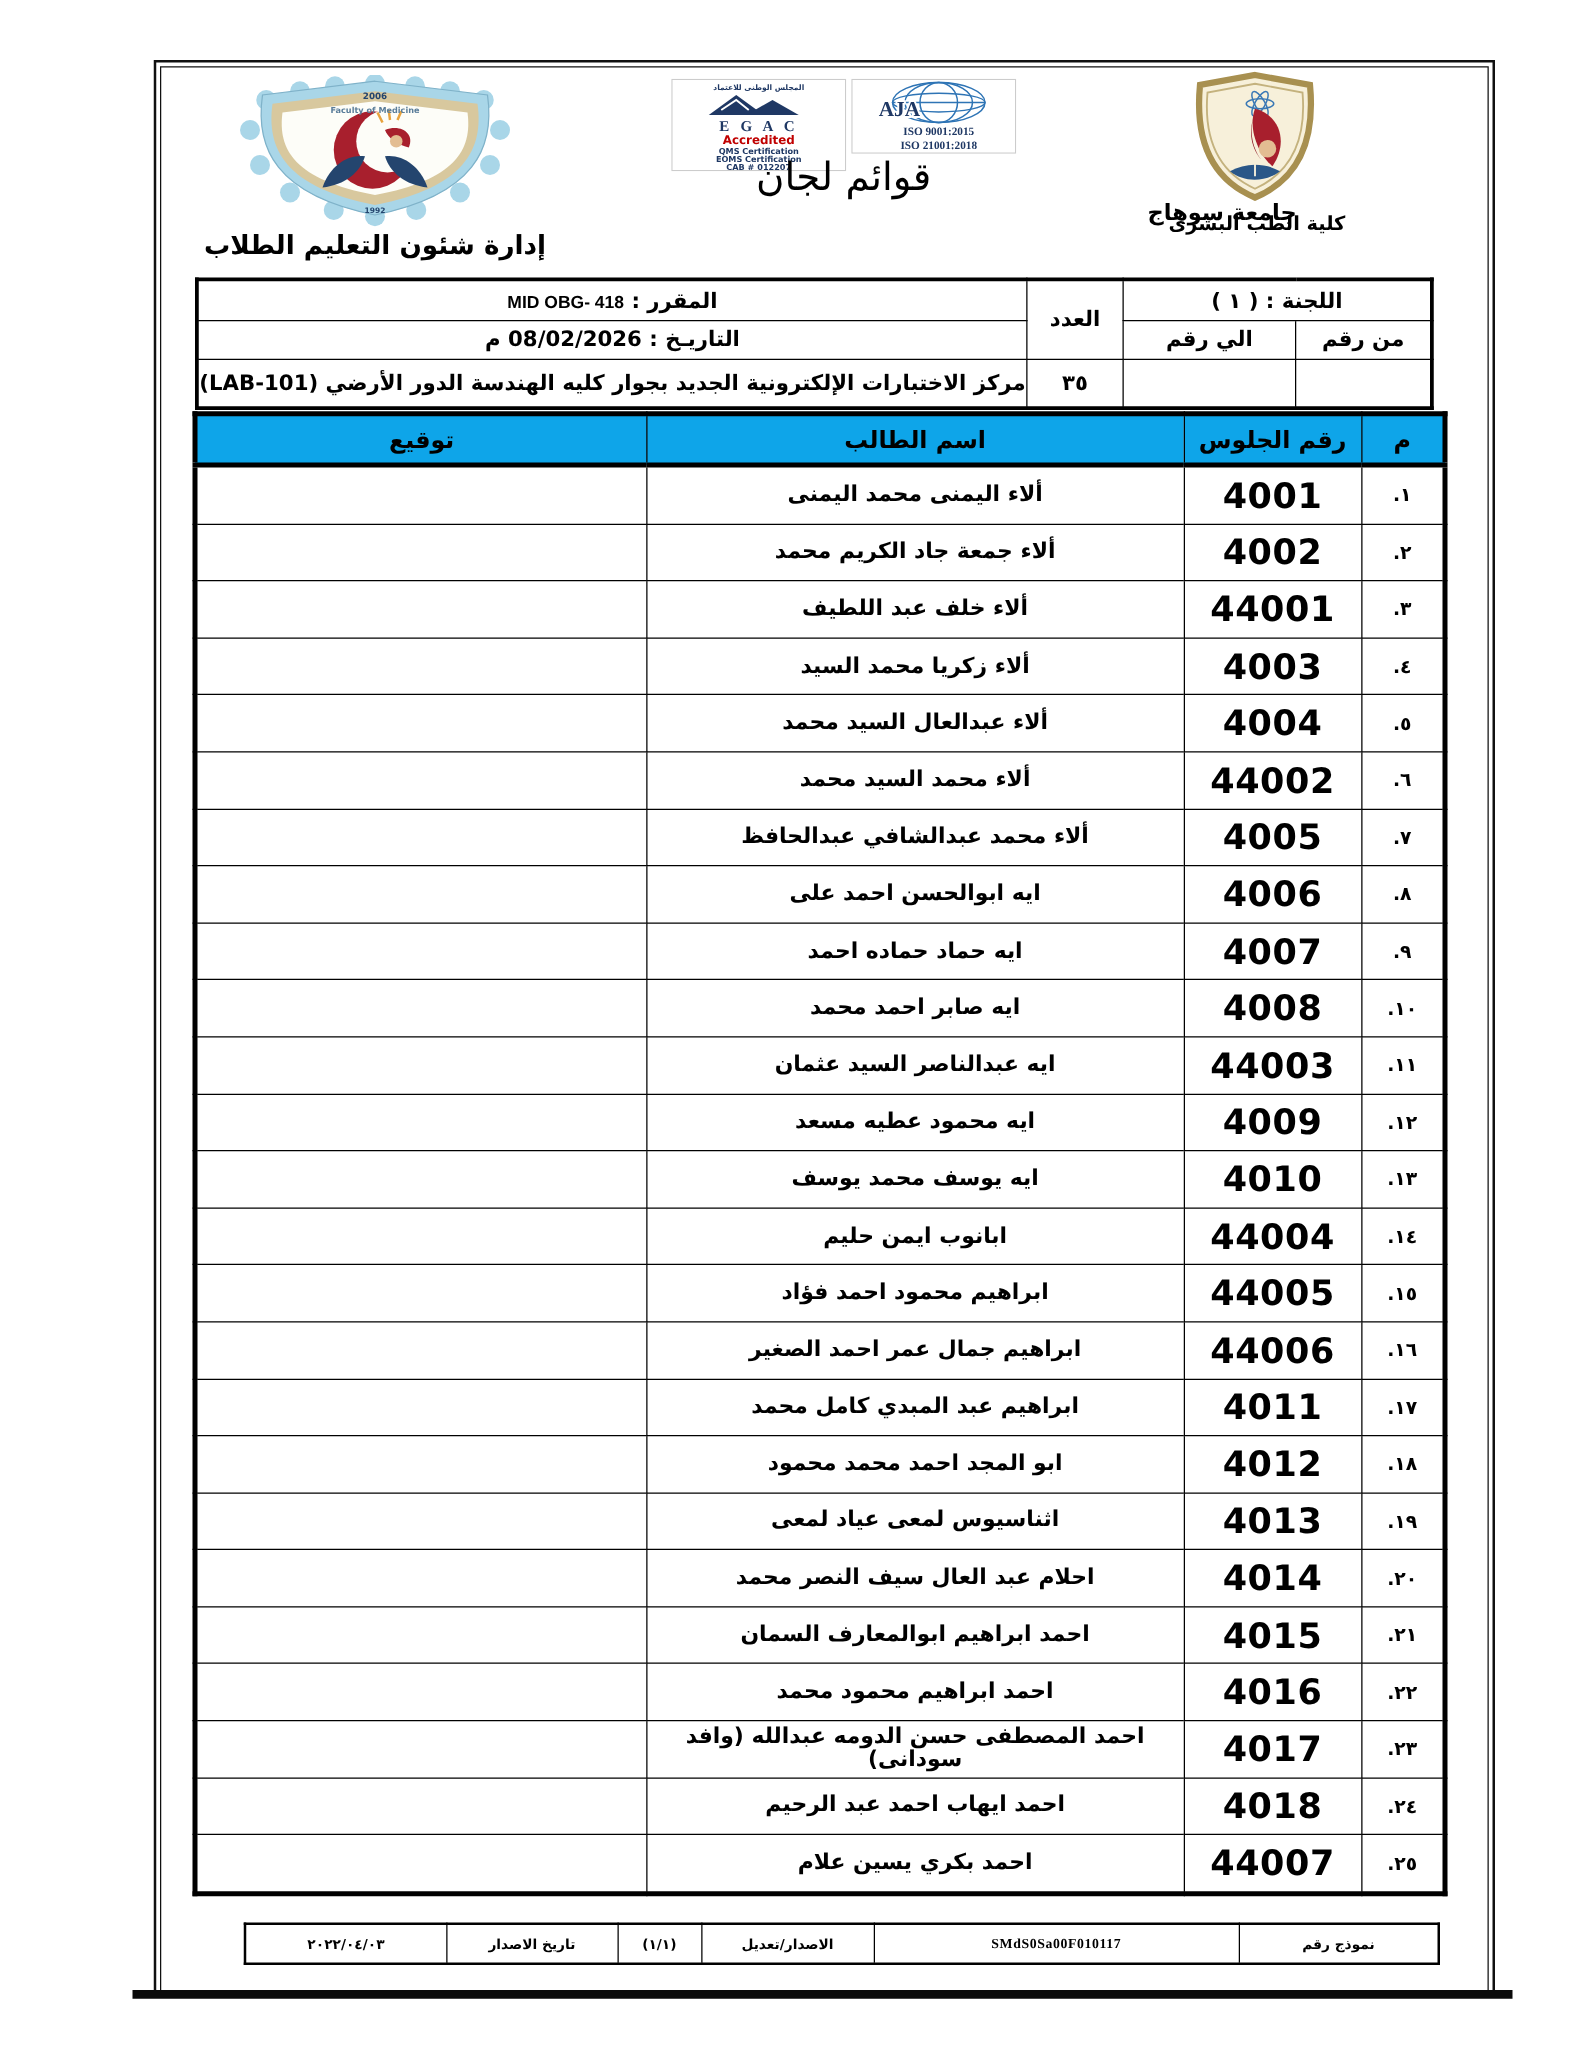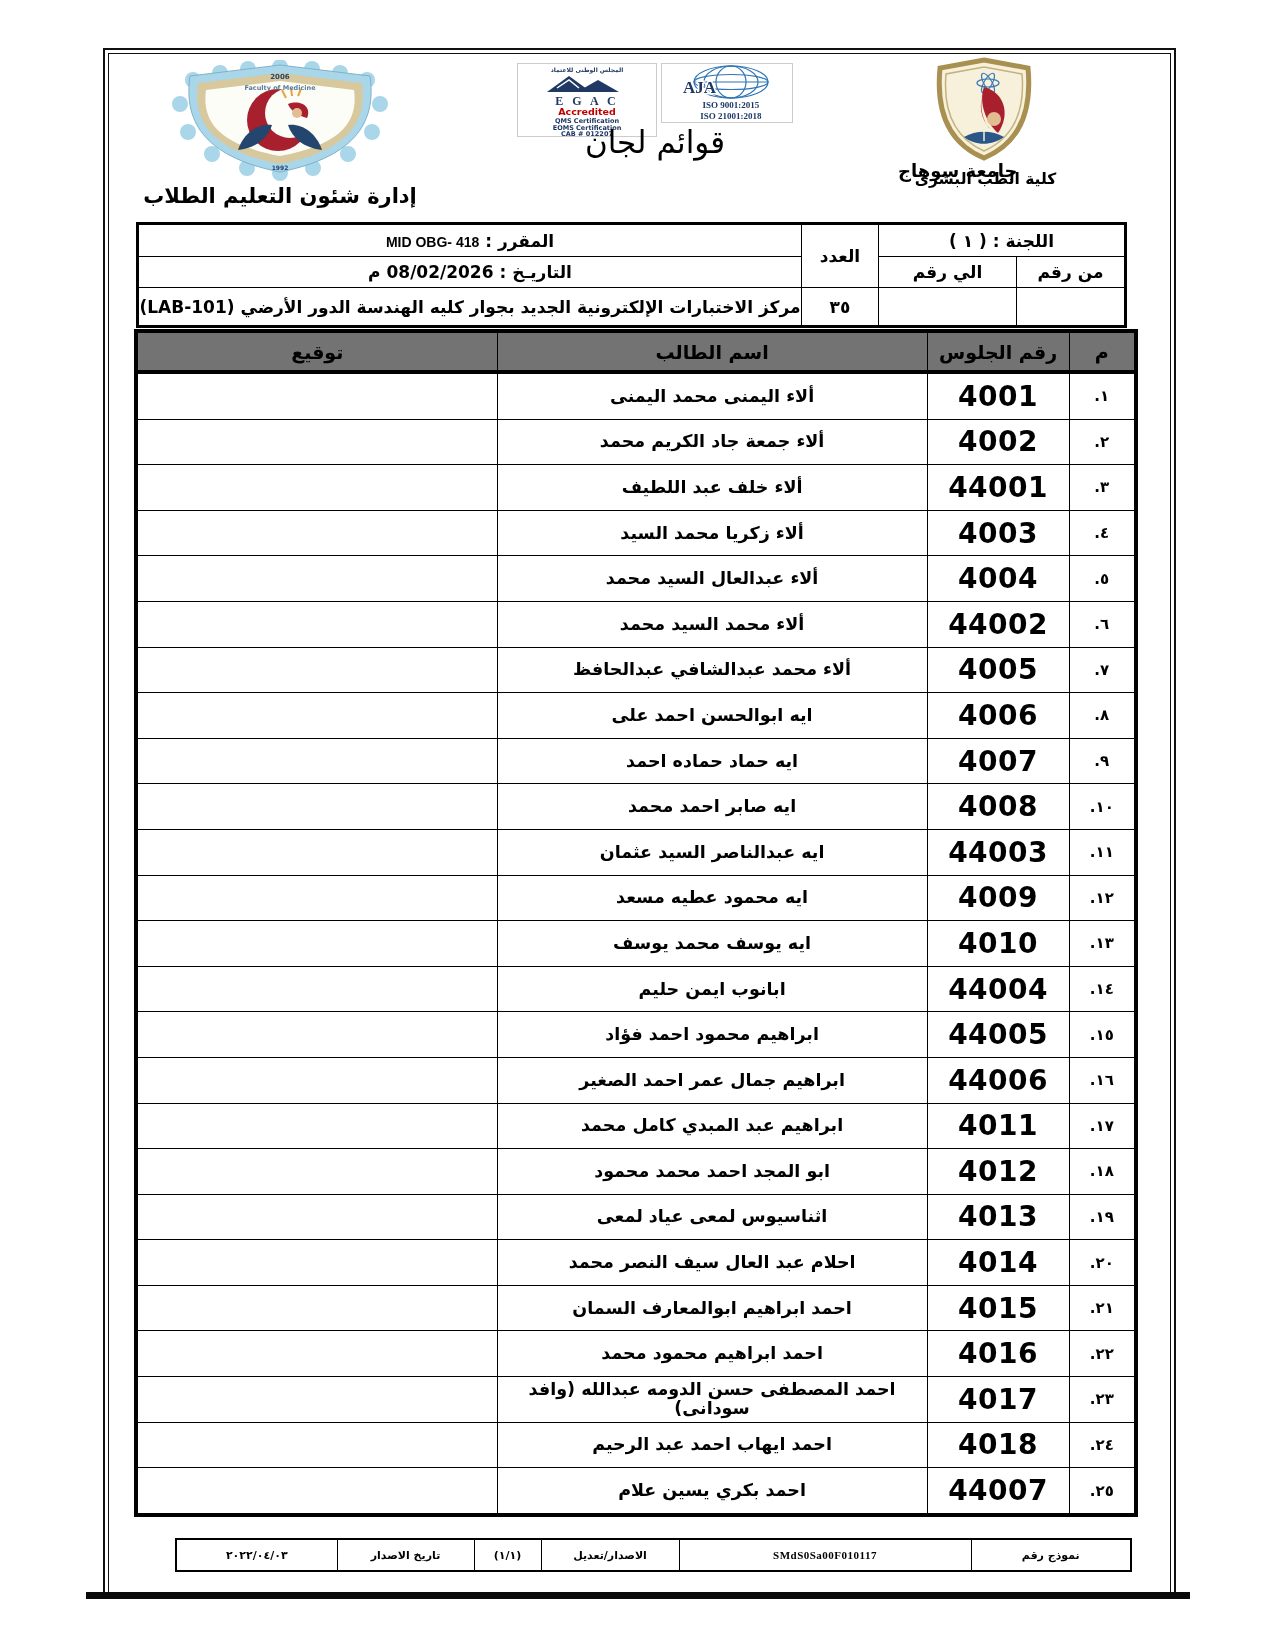--- a/index.html
+++ b/index.html
@@ -1,17 +1,17 @@
 <!DOCTYPE html>
 <html lang="ar"><head>
 <meta charset="utf-8">
 <style>
   html,body{margin:0;padding:0;background:#ffffff;}
   .page{position:relative;width:1256px;height:1650px;background:#ffffff;overflow:hidden;
-        font-family:"DejaVu Sans",sans-serif;color:#000;}
+        font-family:"DejaVu Sans",sans-serif;color:#000;margin-left:20px;}
   .abs{position:absolute;}
   
   .frame{left:103px;top:48px;width:1069px;height:1546px;border:2px solid #101010;
          outline:1px solid #101010;outline-offset:-6px;}
   .bottom-bar{left:86px;top:1592px;width:1104px;height:7px;background:#0a0a0a;}
 
   
   .faculty-logo{left:158px;top:60px;width:244px;height:122px;}
   .faculty-caption{left:125px;top:184px;width:310px;text-align:center;
                    font-size:21px;font-weight:bold;direction:rtl;}
@@ -30,21 +30,21 @@
            font-weight:bold;font-size:17px;padding:0;}
   .info .r1 td{height:31px;}
   .info .r2 td{height:30px;}
   .info .r3 td{height:37px;}
   .i-loc{font-size:14.5px;}
   .latin-serif{font-family:Liberation Sans, sans-serif;font-size:14px;}
 
   
   .main{left:134px;top:329px;width:1004px;border:4px solid #000;direction:rtl;}
   .main td{border:1px solid #000;text-align:center;vertical-align:middle;padding:0;}
-  .main thead td{height:37px;background:#737373;font-weight:bold;font-size:19px;
+  .main thead td{height:37px;background:#0ea5e9;font-weight:bold;font-size:19px;
                  border-bottom:4px solid #000;border-top:2px solid #000;}
   .main tbody td{height:44.6px;}
   .c-idx{font-size:15px;font-weight:bold;}
   .c-seat{font-size:28px;font-weight:bold;font-family:"DejaVu Sans",sans-serif;letter-spacing:.5px;}
   .nm{font-size:17.5px;font-weight:bold;line-height:19px;white-space:pre-line;position:relative;z-index:2;text-align:center;}
 
   
   .footer{left:175px;top:1538px;width:955px;border:2px solid #000;direction:rtl;}
   .footer td{border:1.5px solid #000;text-align:center;vertical-align:middle;
              font-weight:bold;font-size:11px;height:30px;padding:0;}

